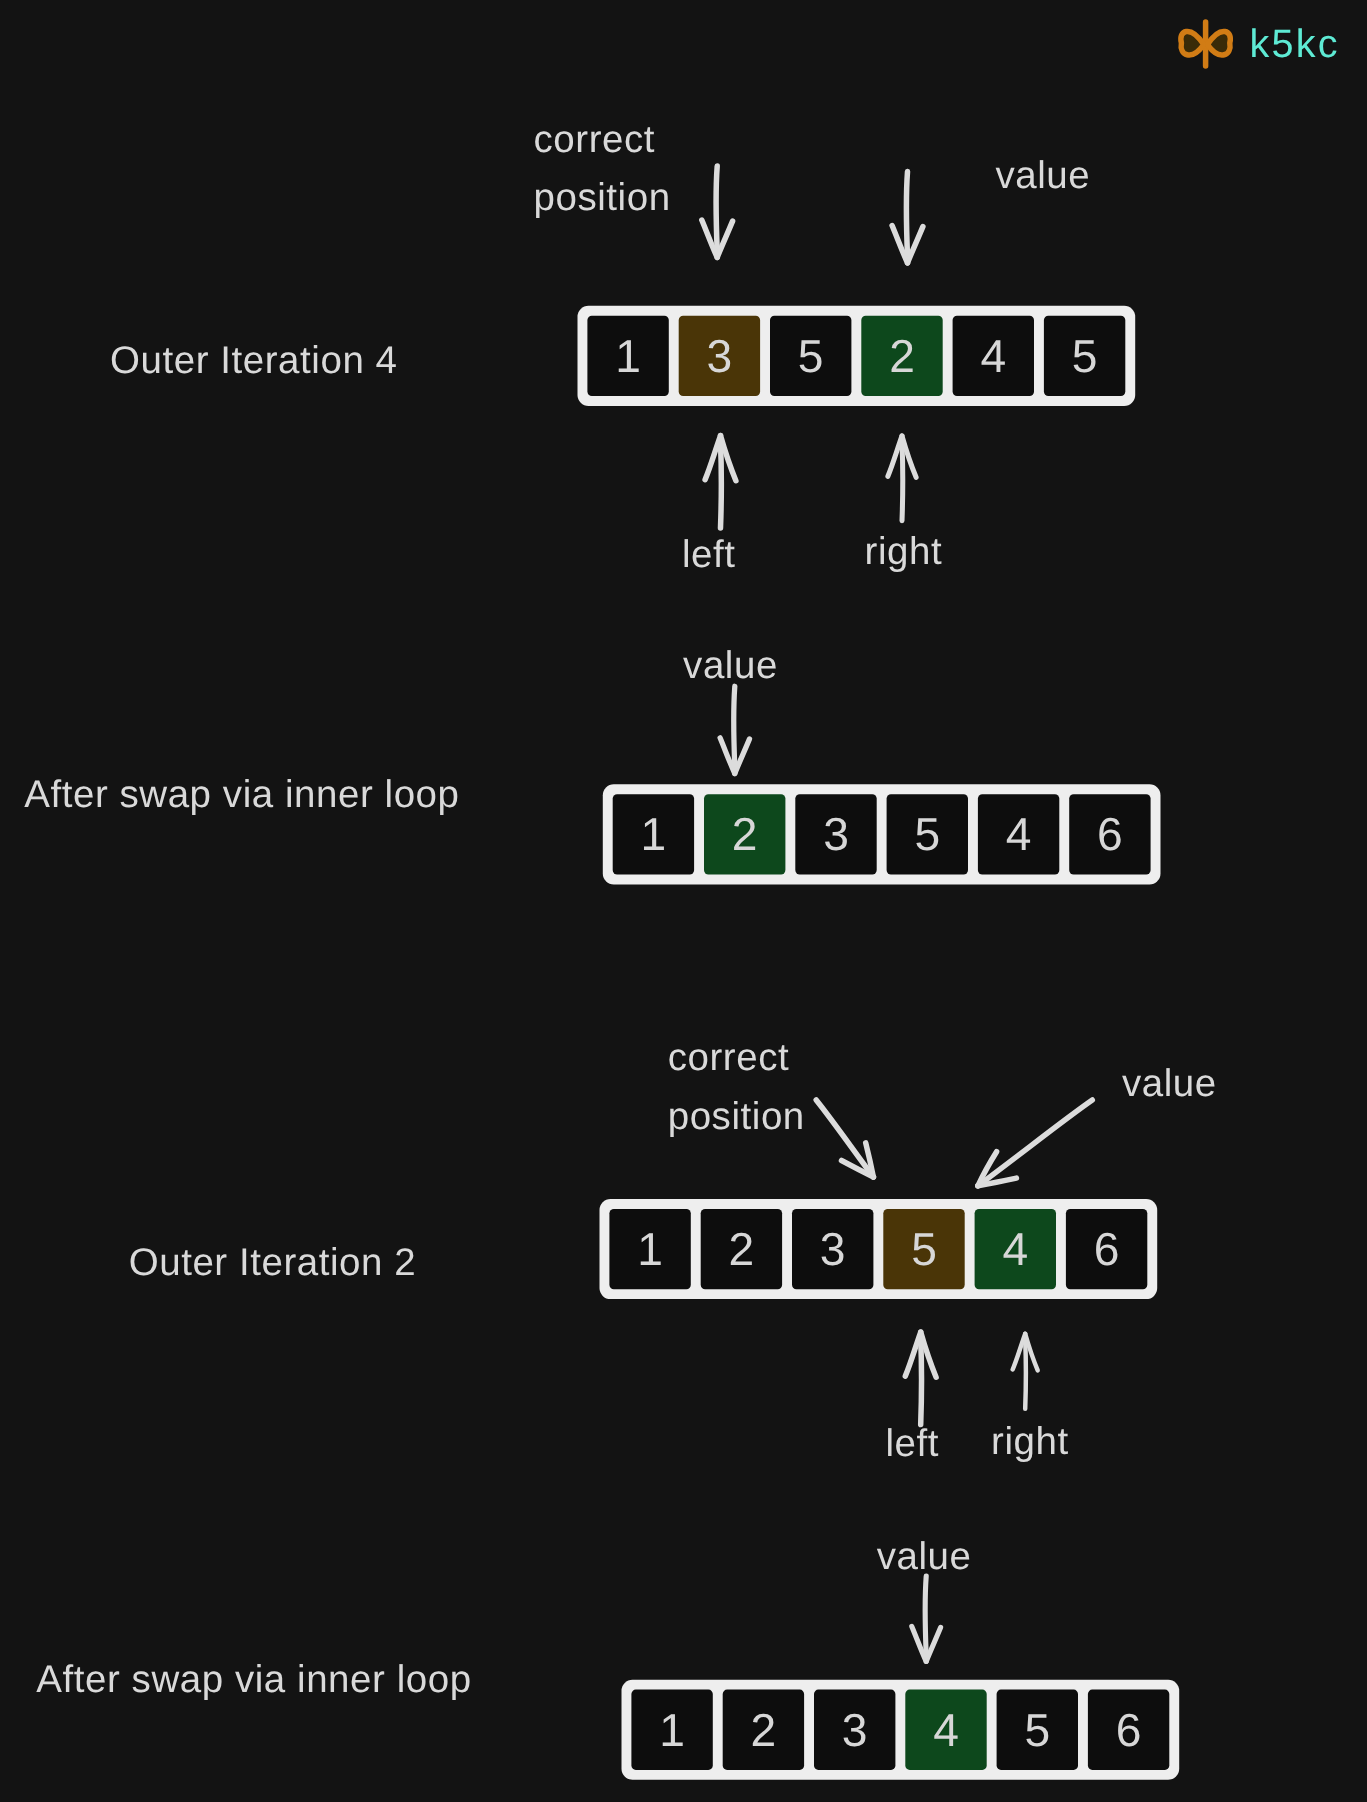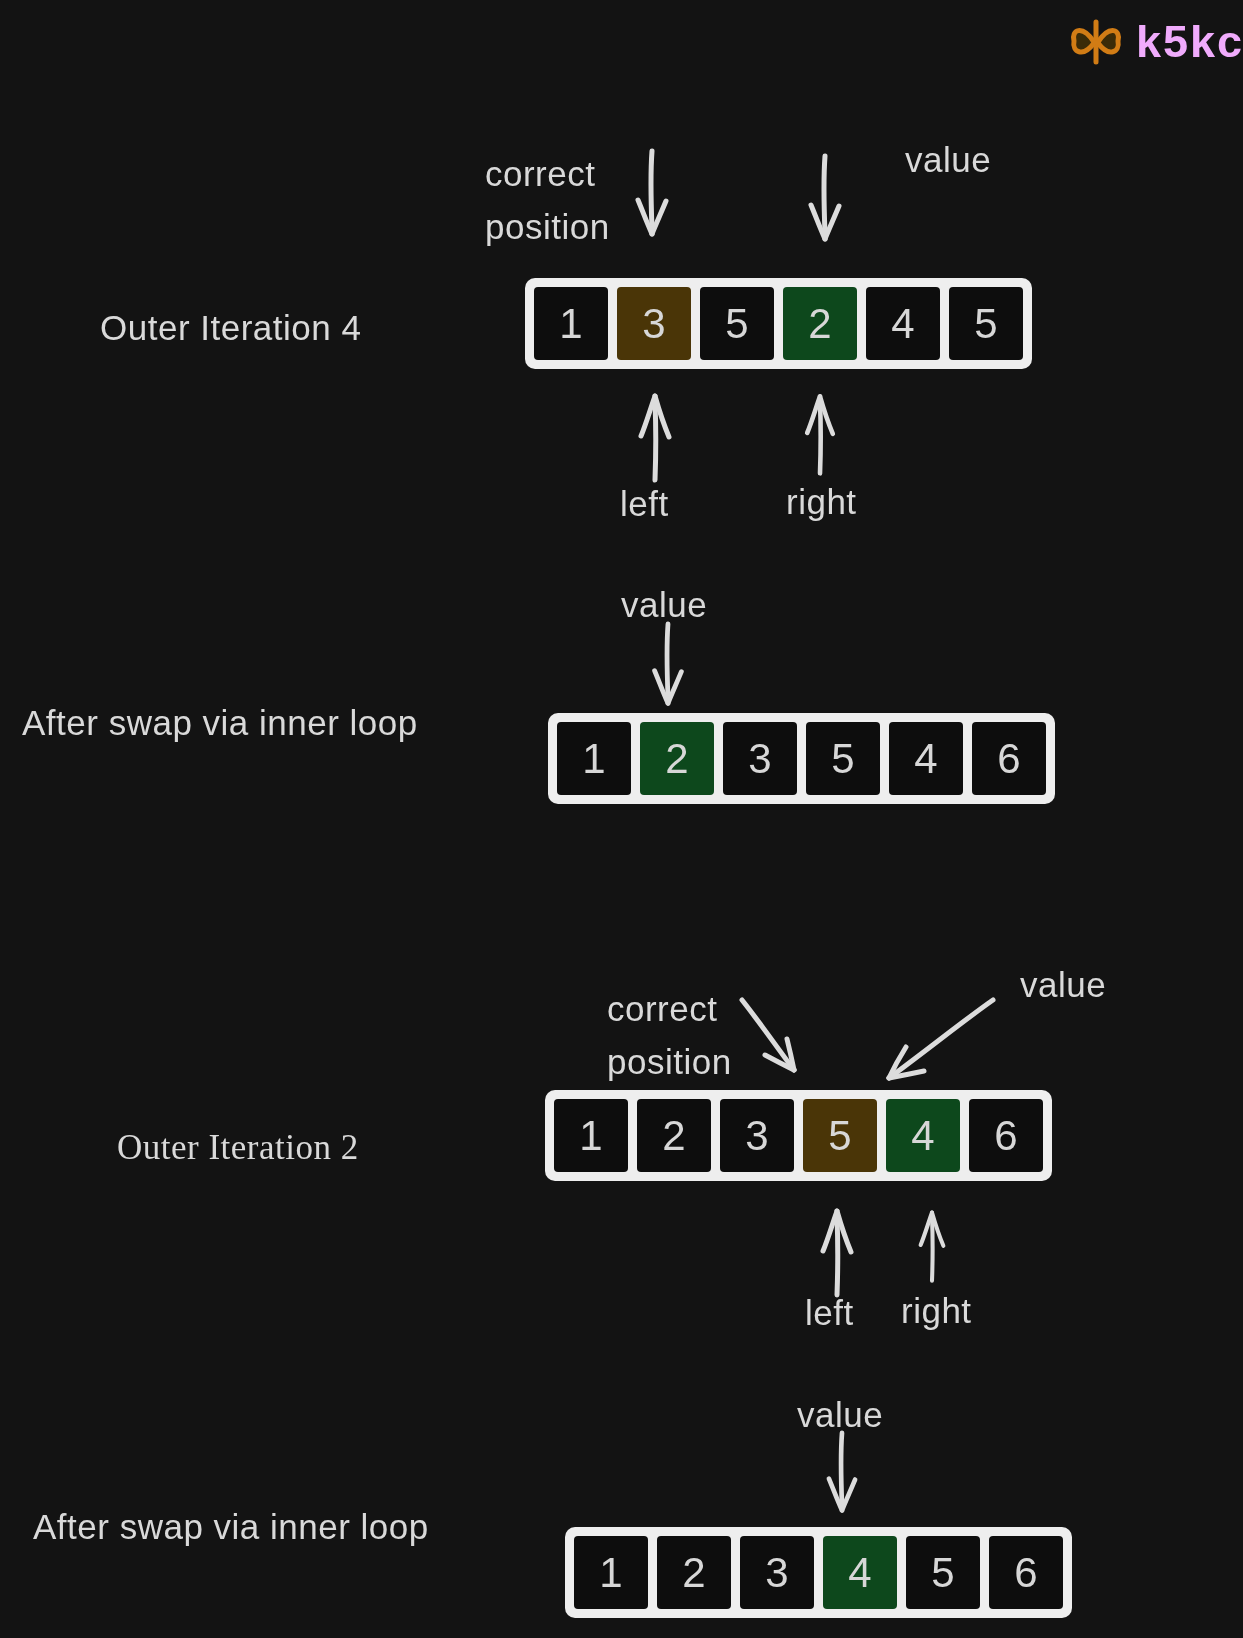--- a/index.html
+++ b/index.html
@@ -10,21 +10,21 @@
     font-family:"Liberation Sans", sans-serif;
     overflow:hidden;
   }
   .abs{position:absolute;}
   .lbl{
     font-size:35px;
     color:#d9d9d9;
     letter-spacing:.5px;
     white-space:nowrap;
   }
-  .two-line{line-height:53px;margin-top:47px;}
+  .two-line{line-height:53px;}
   .arr{
     background:#eeeeee;
     border-radius:10px;
     padding:9px;
     display:flex;
     gap:9px;
     box-sizing:border-box;
   }
   .cell{
     width:74px;height:73px;
@@ -39,23 +39,23 @@
   svg.arrow{overflow:visible;}
   svg.arrow path{
     stroke:#dcdcdc;
     stroke-width:5;
     fill:none;
     stroke-linecap:round;
     stroke-linejoin:round;
   }
   .logo{display:flex;align-items:center;gap:12px;}
   .logo-text{
-    font-size:45px;
-    font-weight:bold;
-    color:#f0abfc;
+    font-size:36px;
+    font-weight:normal;
+    color:#5eead4;
     letter-spacing:2px;
   }
 </style>
 </head>
 <body>
 
 <div id="stage">
 
   <div class="abs logo" style="left:1068px;top:16px;">
     <svg width="56" height="48" viewBox="0 0 56 48">
@@ -141,21 +141,21 @@
   </svg>
 
   <div class="abs lbl" style="left:1020px;top:965px;">value</div>
 
   <svg class="abs arrow" style="left:875px;top:990px;" width="130" height="100" viewBox="0 0 130 100">
     <path d="M118 10 C92 28 52 60 14 88"></path>
     <path d="M31 57 Q21 73 14 88"></path>
     <path d="M49 81 Q30 85 14 88"></path>
   </svg>
 
-  <div class="abs lbl" style="left:117px;top:1128px;font-family:Liberation Serif, serif;">Outer Iteration 2</div>
+  <div class="abs lbl" style="left:117px;top:1128px;">Outer Iteration 2</div>
 
   <div class="abs arr" style="left:545px;top:1090px;">
     <div class="cell">1</div>
     <div class="cell">2</div>
     <div class="cell">3</div>
     <div class="cell hl-brown">5</div>
     <div class="cell hl-green">4</div>
     <div class="cell">6</div>
   </div>
 

